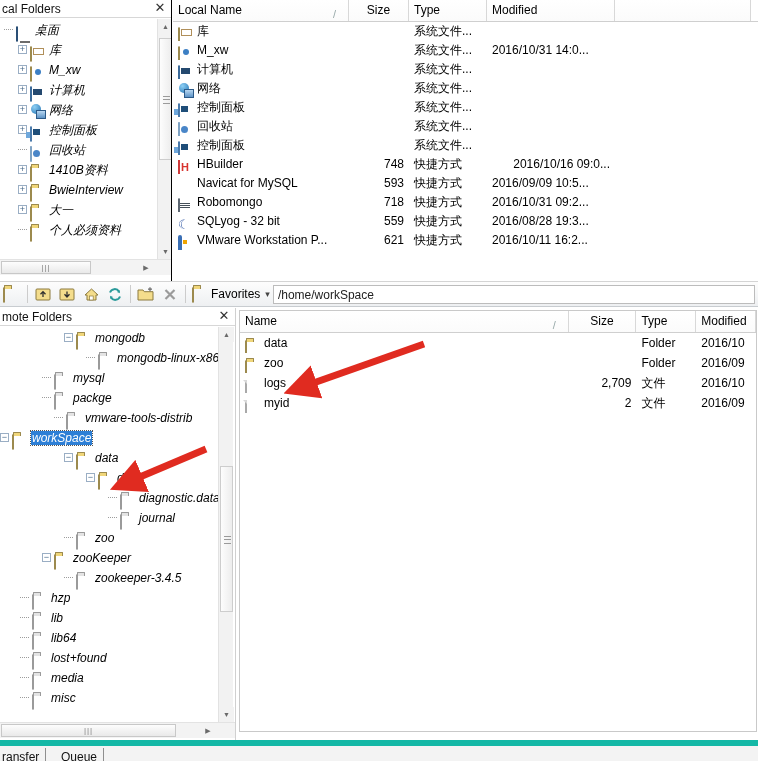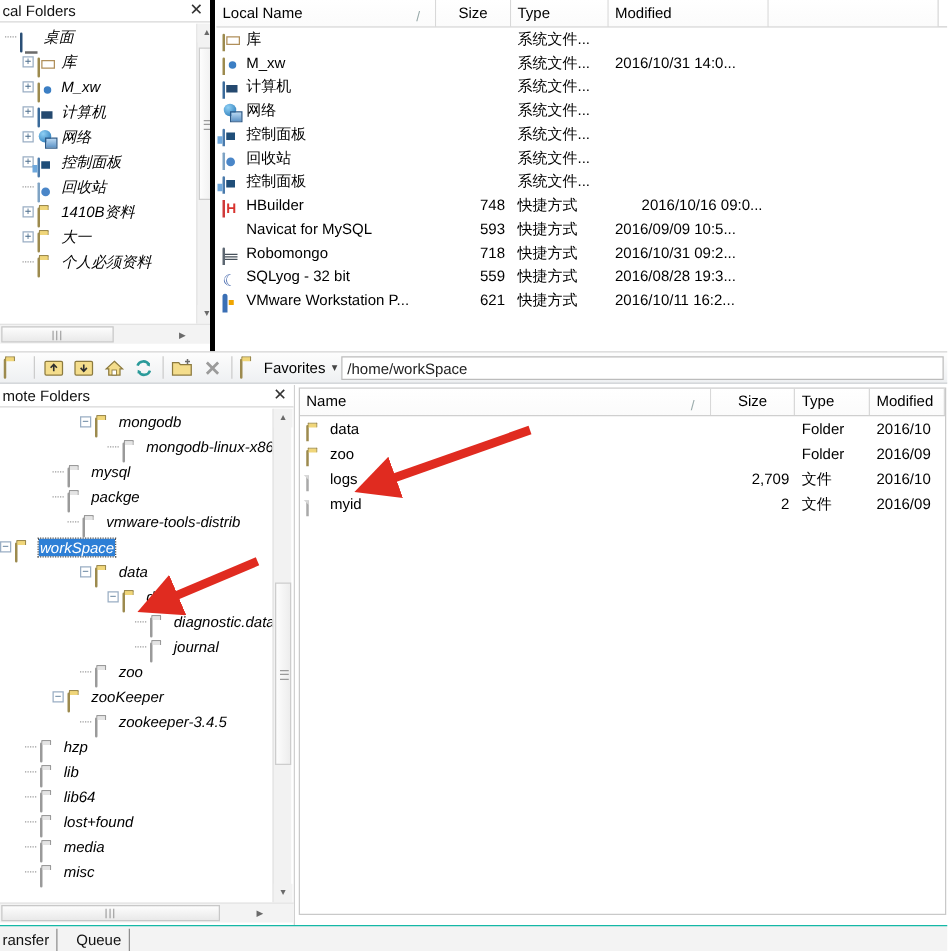--- a/index.html
+++ b/index.html
@@ -187,48 +187,49 @@
   .pathbox{
     height:19px;background:#fff;border:1px solid #bcbcbc;
     flex:1;margin-right:3px;line-height:18px;padding-left:4px;
     box-sizing:border-box;font-size:12px;color:#222;
   }
   .favbtn{display:flex;align-items:center;height:20px;padding:0 3px;cursor:pointer;font-size:12px;}
 
   
   .btabs{
     position:absolute;left:0;top:740px;width:758px;height:21px;
-    background:#f3f3f3;border-top:1px solid #14b8a6;
+    background:#f3f3f3;border-top:6px solid #14b8a6;
     box-sizing:border-box;font-size:12px;
   }
   .btab{
     position:absolute;top:2px;height:18px;line-height:18px;
     padding:0 6px;border-right:1px solid #8e8e8e;color:#111;cursor:pointer;
   }
 
   
   .annot{position:absolute;left:0;top:0;width:758px;height:761px;pointer-events:none;}
 </style>
 </head>
 <body>
 
-<div class="abs" style="left:0;top:0;width:172px;height:281px;background:#fff;border-right:4px solid #000000;box-sizing:border-box;overflow:hidden;">
+<div class="abs" style="left:0;top:0;width:172px;height:281px;background:#fff;border-right:1px solid #000000;box-sizing:border-box;overflow:hidden;">
   <div class="pane-title">
     <span>cal Folders</span>
     <span class="closex">✕</span>
   </div>
   <div id="local-tree" class="tree abs" style="left:0;top:19px;width:157px;height:240px;overflow:hidden;">
       <div class="tnode" style="padding-left:4px;"><span class="dots"></span><span class="ico"><span class="ico-desktop"></span></span><span class="tlabel">桌面</span></div>
       <div class="tnode" style="padding-left:18px;"><span class="tgl">+</span><span class="ico"><span class="ico-lib"></span></span><span class="tlabel">库</span></div>
       <div class="tnode" style="padding-left:18px;"><span class="tgl">+</span><span class="ico"><span class="ico-user"></span></span><span class="tlabel">M_xw</span></div>
       <div class="tnode" style="padding-left:18px;"><span class="tgl">+</span><span class="ico"><span class="ico-pc"></span></span><span class="tlabel">计算机</span></div>
       <div class="tnode" style="padding-left:18px;"><span class="tgl">+</span><span class="ico"><span class="ico-net"></span></span><span class="tlabel">网络</span></div>
       <div class="tnode" style="padding-left:18px;"><span class="tgl">+</span><span class="ico"><span class="ico-ctrl"></span></span><span class="tlabel">控制面板</span></div>
       <div class="tnode" style="padding-left:18px;"><span class="dots"></span><span class="ico"><span class="ico-bin"></span></span><span class="tlabel">回收站</span></div>
       <div class="tnode" style="padding-left:18px;"><span class="tgl">+</span><span class="ico"><span class="folder"></span></span><span class="tlabel">1410B资料</span></div>
+      <div class="tnode" style="padding-left:18px;"><span class="tgl">+</span><span class="ico"><span class="folder"></span></span><span class="tlabel">BwieInterview</span></div>
       <div class="tnode" style="padding-left:18px;"><span class="tgl">+</span><span class="ico"><span class="folder"></span></span><span class="tlabel">大一</span></div>
       <div class="tnode" style="padding-left:18px;"><span class="dots"></span><span class="ico"><span class="folder"></span></span><span class="tlabel">个人必须资料</span></div>
     </div>
 
   <div class="vsb" style="left:157px;top:19px;height:240px;">
     <div class="arr">▲</div>
     <div class="thumb" style="top:19px;height:122px;">
         <i></i>
       </div>
     <div class="arr" style="position:absolute;bottom:0;left:0;">▼</div>

